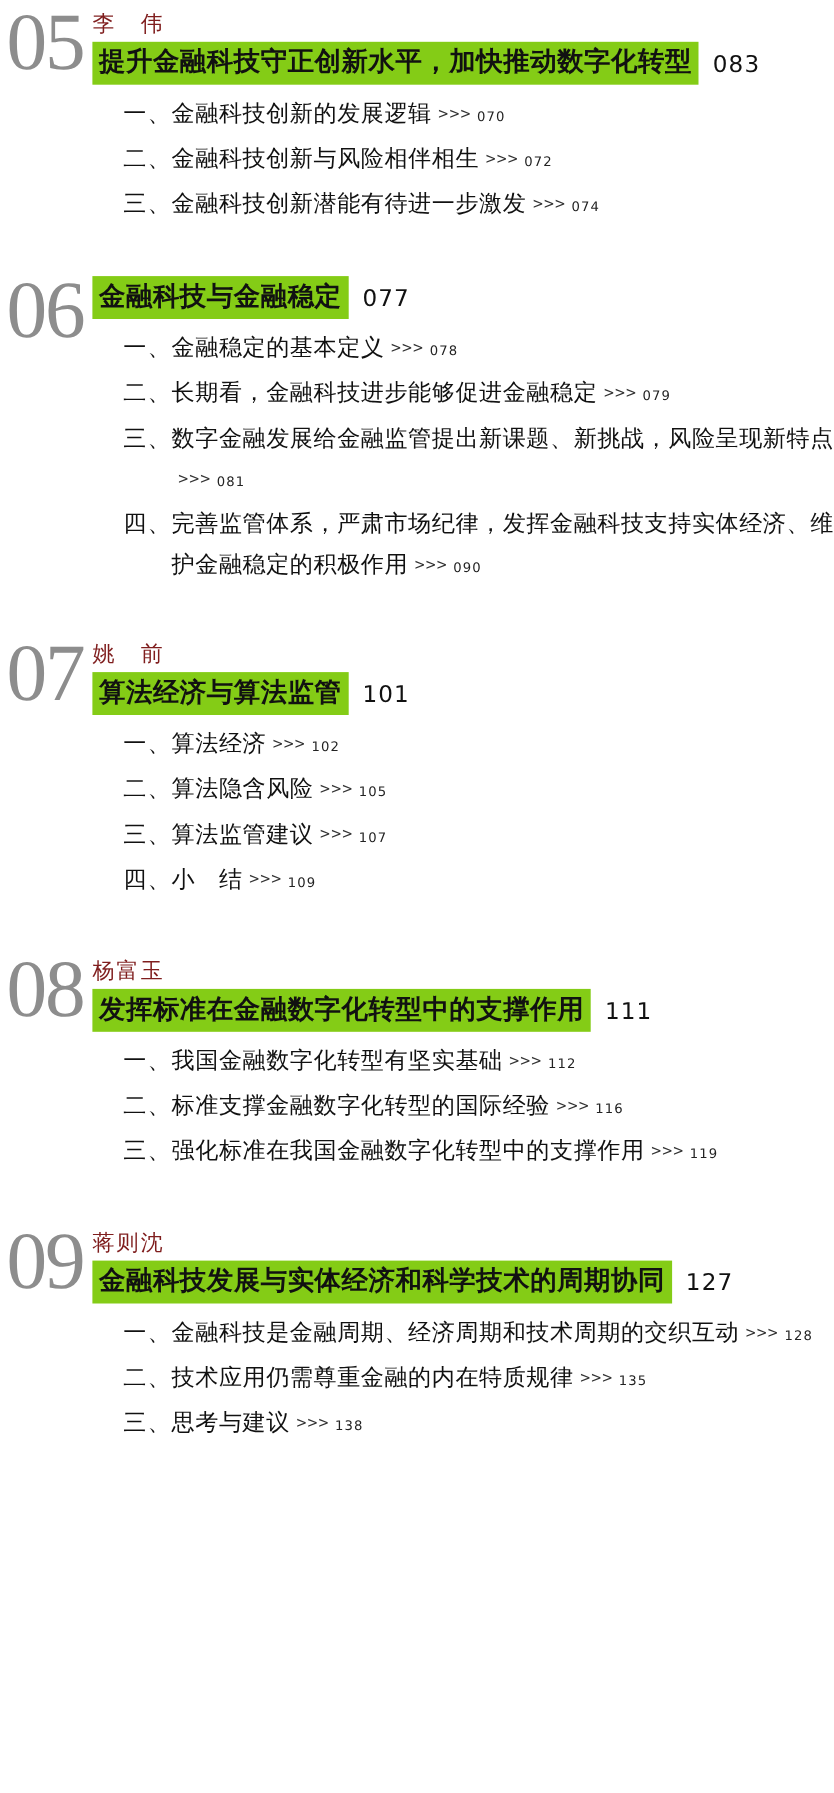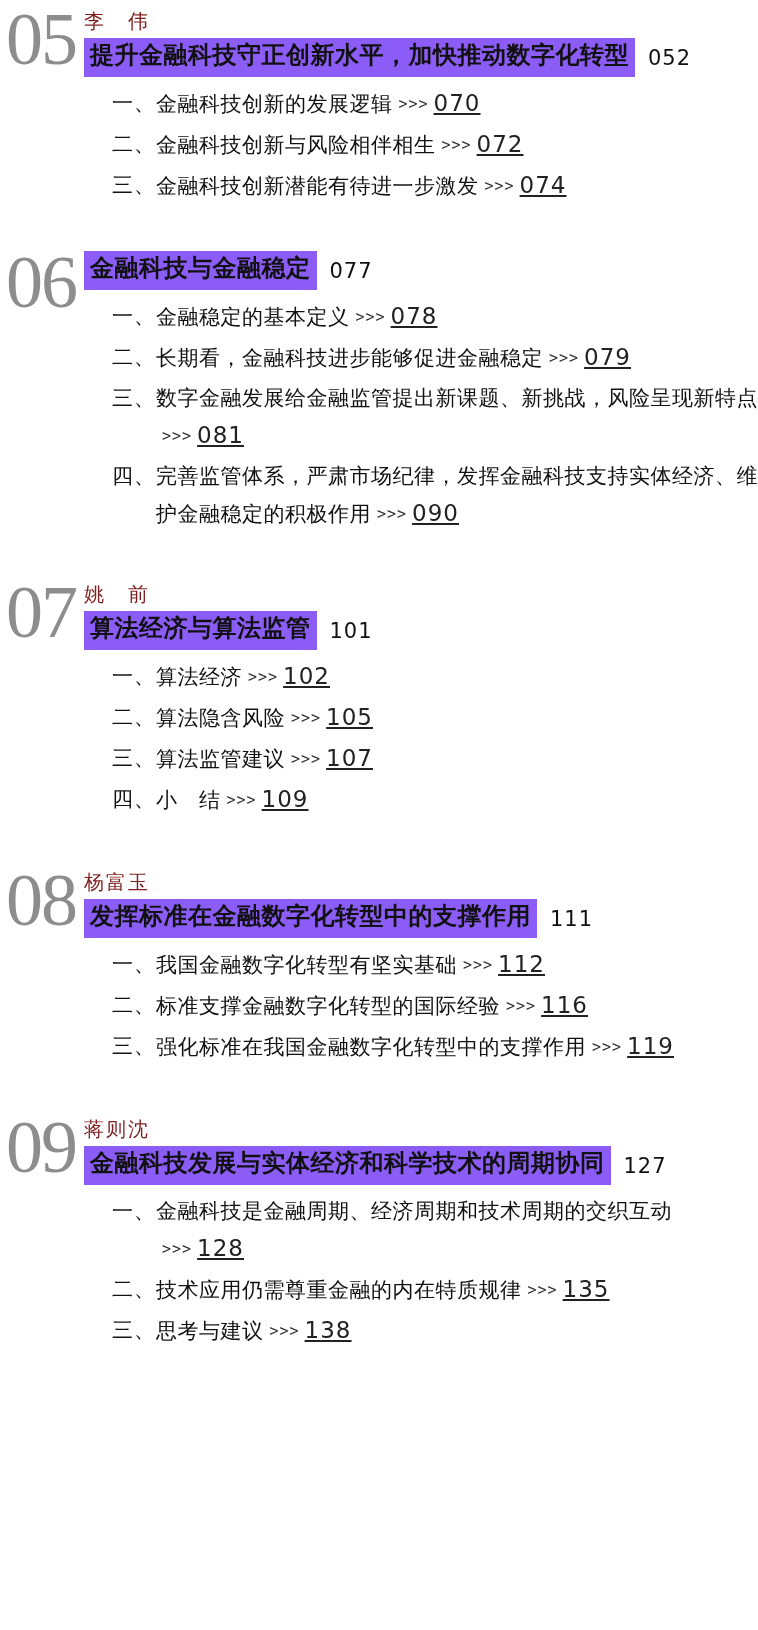--- a/index.html
+++ b/index.html
@@ -46,27 +46,27 @@
     font-family: "DejaVu Sans", "Liberation Sans", sans-serif;
     font-weight: 400;
   }
   .title-row {
     display: flex;
     align-items: center;
     margin-bottom: 4px;
   }
   .title-text {
     display: inline-block;
-    background: #8b5cf6;
+    background: #84cc16;
     font-size: 24px;
     line-height: 34px;
     font-weight: 700;
     letter-spacing: 0.5px;
     padding: 2px 6px 3px 6px;
-    font-family: Liberation Mono, monospace;
+    font-family: Liberation Sans, sans-serif;
     color: #111;
     white-space: nowrap;
   }
   .title-page {
     font-size: 21px;
     margin-left: 13px;
     color: #111;
     font-family: "DejaVu Sans", "Liberation Sans", sans-serif;
     letter-spacing: 1px;
   }
@@ -102,44 +102,43 @@
   .dots {
     font-size: 15px;
     letter-spacing: 1px;
     color: #333;
     margin: 0 5px 0 6px;
     font-family: "DejaVu Sans Mono", monospace;
     position: relative;
     top: -2px;
   }
   .sub-page {
-    font-size: 23px;
+    font-size: 12px;
     color: #222;
     font-family: "DejaVu Sans", "Liberation Sans", sans-serif;
     letter-spacing: 1px;
-    text-decoration: underline;
   }
   
   .entry.e05 { margin-top: 8px; }
   .entry.e06 { margin-top: 44px; }
   .entry.e07 { margin-top: 46px; }
   .entry.e08 { margin-top: 48px; }
   .entry.e09 { margin-top: 48px; }
 </style>
 </head>
 <body>
 
 <div class="page">
 
   <div class="entry e05">
     <div class="entry-number">05</div>
     <div class="author">李　伟</div>
     <div class="title-row">
       <span class="title-text">提升金融科技守正创新水平，加快推动数字化转型</span>
-      <span class="title-page">052</span>
+      <span class="title-page">083</span>
     </div>
     <ul class="sublist">
       <li class="subitem">
         <span class="sub-label">一、</span>
         <span class="sub-body"><span class="sub-text">金融科技创新的发展逻辑</span><span class="dots">&gt;&gt;&gt;</span><span class="sub-page">070</span></span>
       </li>
       <li class="subitem">
         <span class="sub-label">二、</span>
         <span class="sub-body"><span class="sub-text">金融科技创新与风险相伴相生</span><span class="dots">&gt;&gt;&gt;</span><span class="sub-page">072</span></span>
       </li>

